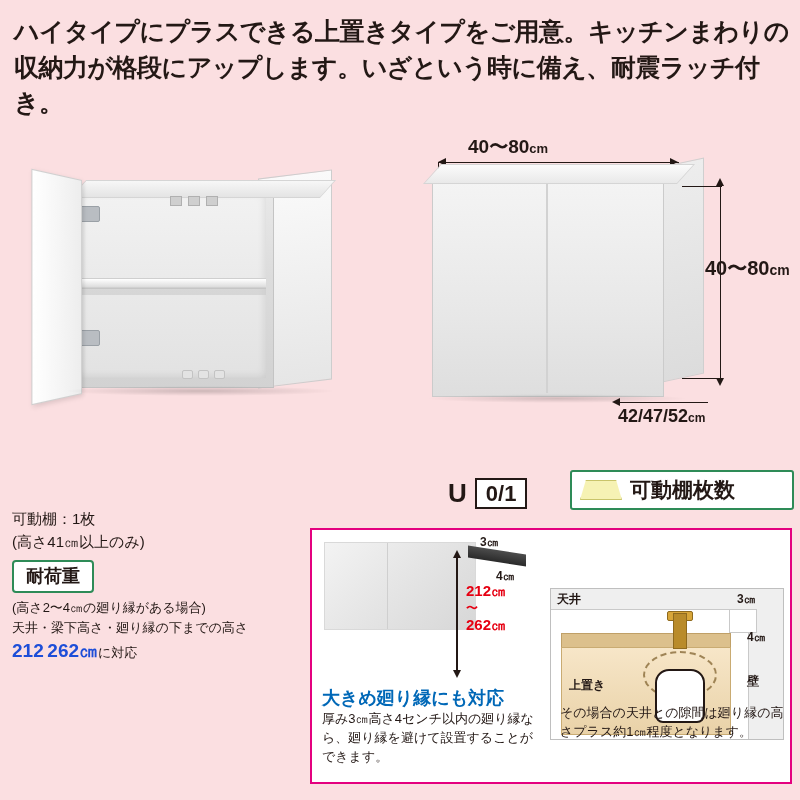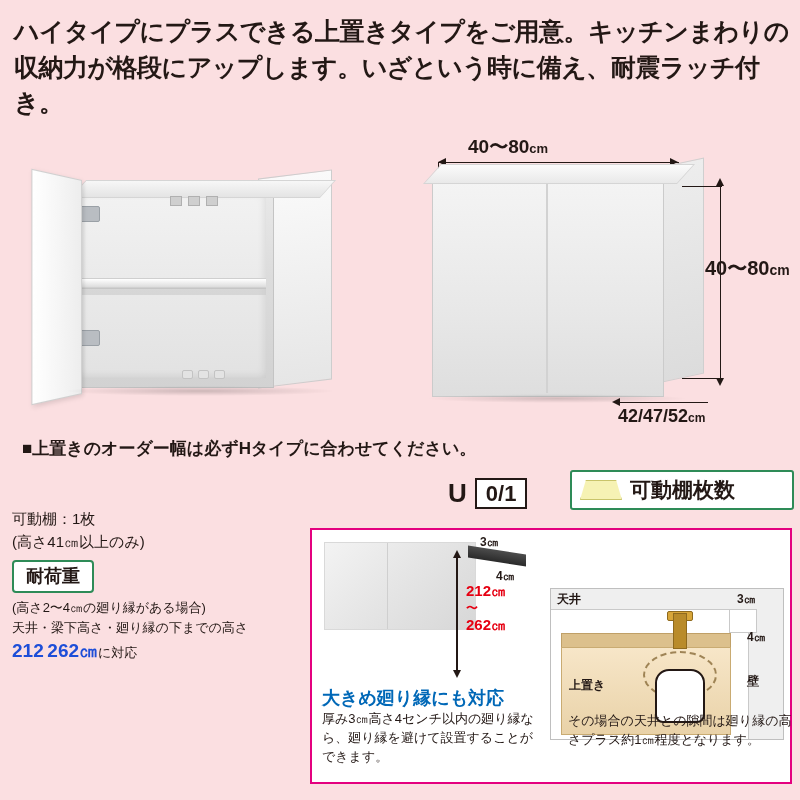--- a/index.html
+++ b/index.html
@@ -231,21 +231,21 @@
   .rd-arcs{
     position:absolute;left:92px;top:62px;width:70px;height:44px;
     border:2px dashed #8a6d3b;border-radius:50%;opacity:.8;
   }
   .rd-hand{
     position:absolute;left:104px;top:80px;width:46px;height:50px;
     background:#fff;border:2px solid #231815;border-radius:14px 14px 8px 8px;
   }
   .rd-moulding{position:absolute;left:178px;top:20px;width:26px;height:22px;background:#ffffff;border:1px solid #c9c9c9;}
   .panel-right p{
-    position:absolute;left:2px;top:158px;width:228px;margin:16px;
+    position:absolute;left:2px;top:158px;width:228px;margin:8px;
     font-size:13px;line-height:1.45;color:#231815;
   }
 </style>
 </head>
 <body>
 
 <div class="page">
 
   <div class="headline">ハイタイプにプラスできる上置きタイプをご用意。キッチンまわりの収納力が格段にアップします。いざという時に備え、耐震ラッチ付き。</div>
 
@@ -294,21 +294,20 @@
       <span>40〜80</span><span class="u">cm</span>
     </div>
 
     <div class="dim-line dim-h" style="left:196px;top:262px;width:92px;"></div>
     <div class="arrow arrow-l" style="left:192px;top:258px;"></div>
     <div class="dim-label dim-d">
       <span>42/47/52</span><span class="u">cm</span>
     </div>
   </div>
 
-  <div class="note-order">■上置きのオーダー幅は必ずHタイプに合わせてください。</div>
 
   <div class="u-badge">
     <span class="u-letter">U</span>
     <span class="u-box">0/1</span>
   </div>
 
   <div class="shelf-count">
     <span class="shelf-icon"></span>
     <span class="shelf-count-label">可動棚枚数</span>
   </div>

